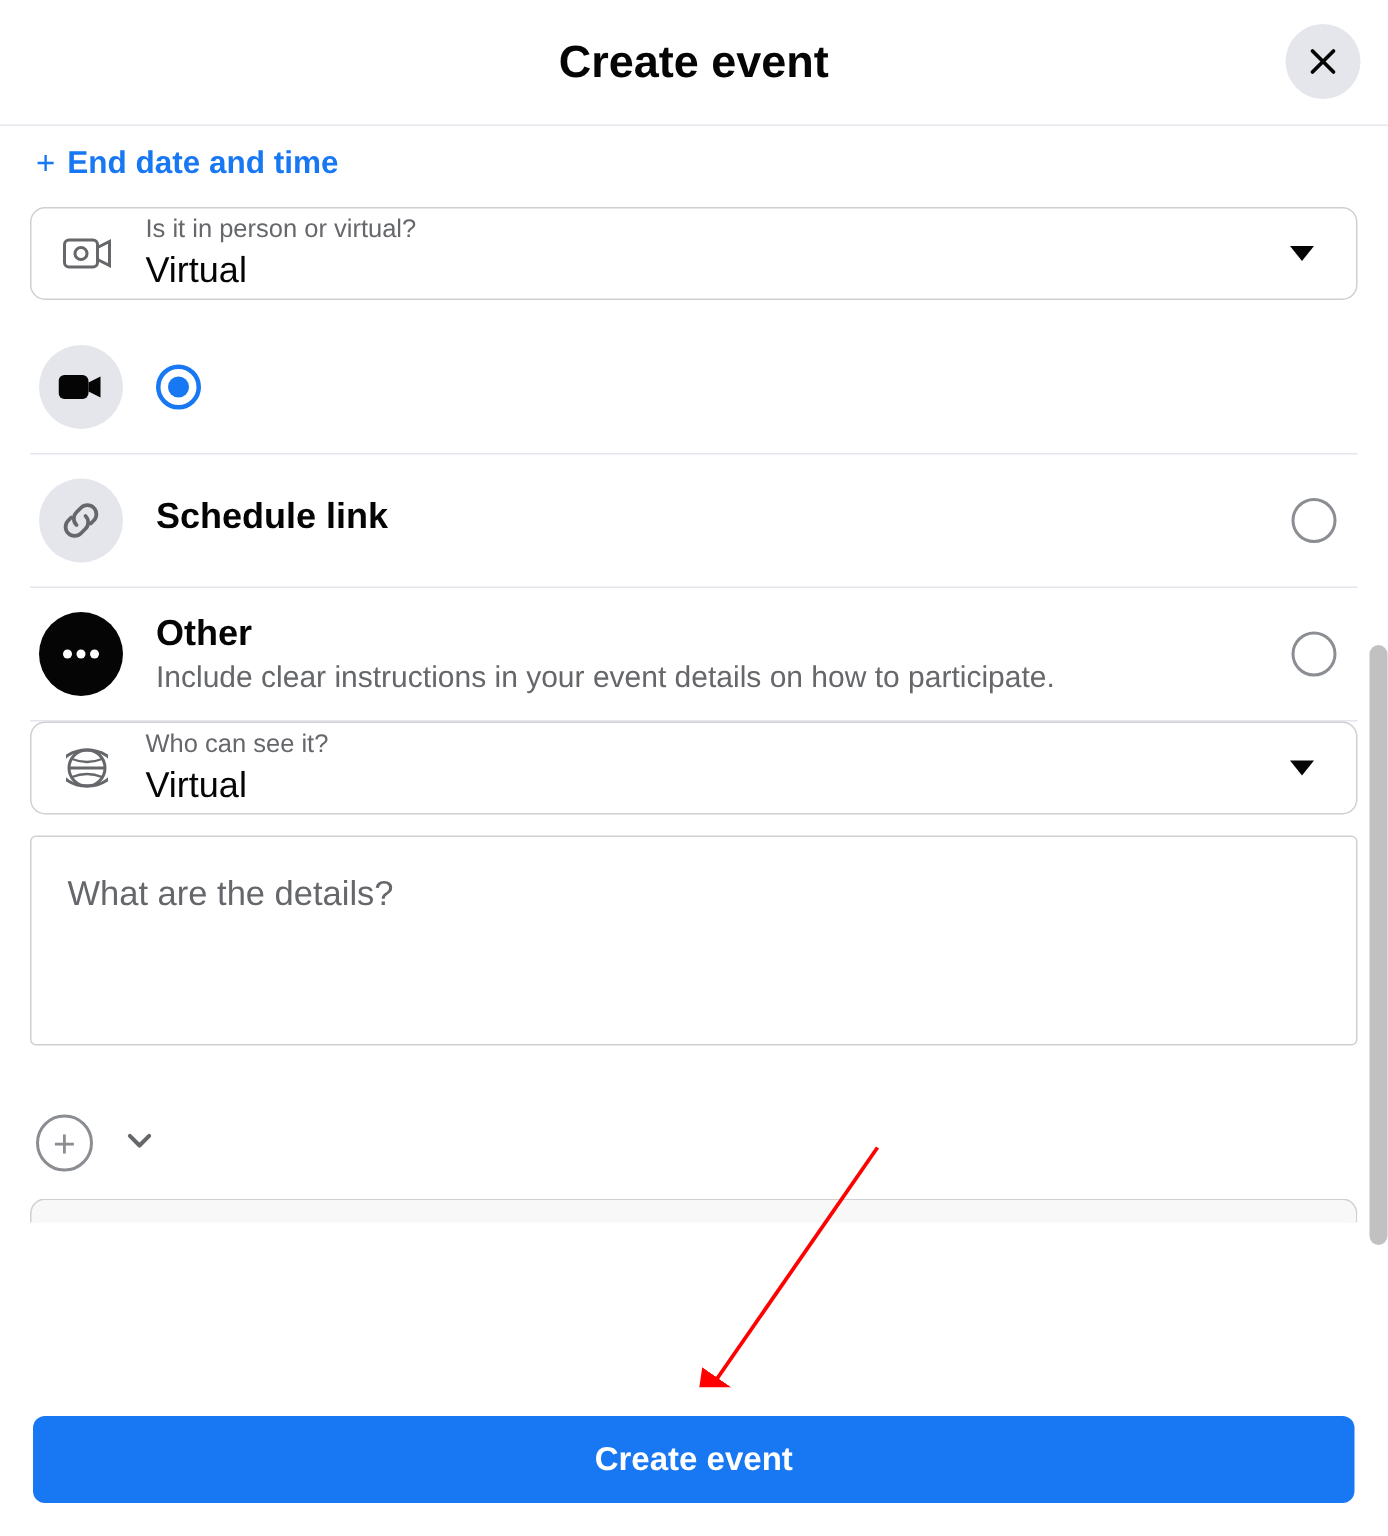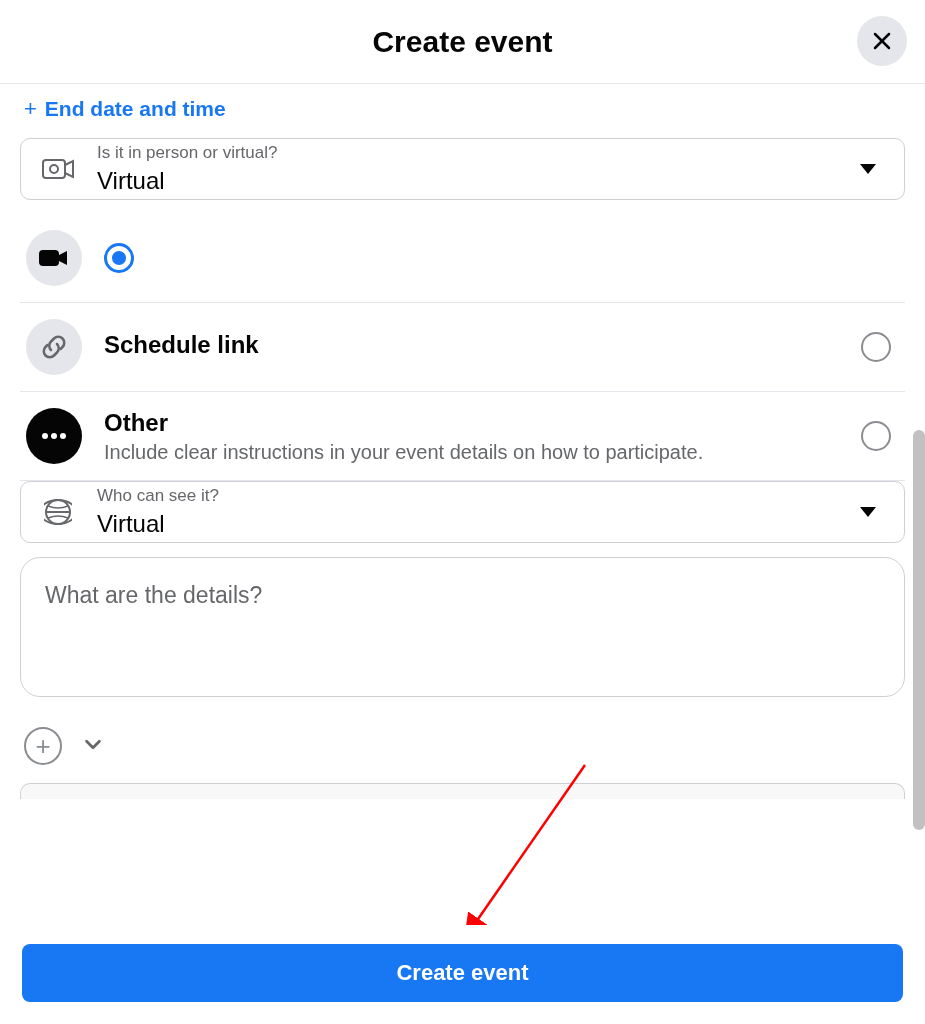--- a/index.html
+++ b/index.html
@@ -114,24 +114,24 @@
     margin-right: 8px;
   }
   .radio.selected { border: 3px solid #1877f2; }
   .radio.selected::after {
     content: ""; width: 14px; height: 14px; border-radius: 50%;
     background: #1877f2;
   }
 
   .details-box {
     border: 1px solid #ced0d4;
-    border-radius: 20px;
+    border-radius: 4px;
     padding: 24px 24px;
     min-height: 140px;
-    margin-bottom: 20px;
+    margin-bottom: 36px;
     cursor: text;
   }
   .details-ph { font-size: 23px; color: #65676b; }
 
   .cohost-row {
     display: flex;
     align-items: center;
     gap: 20px;
     padding: 10px 4px 18px 4px;
     cursor: pointer;

